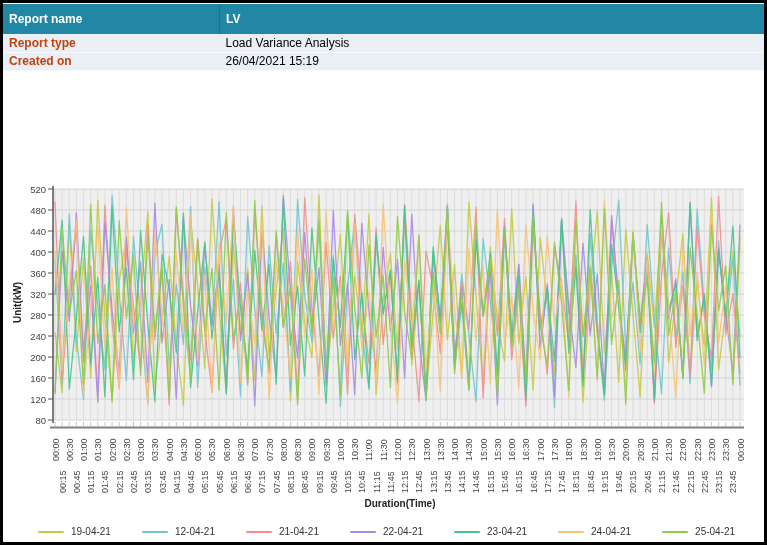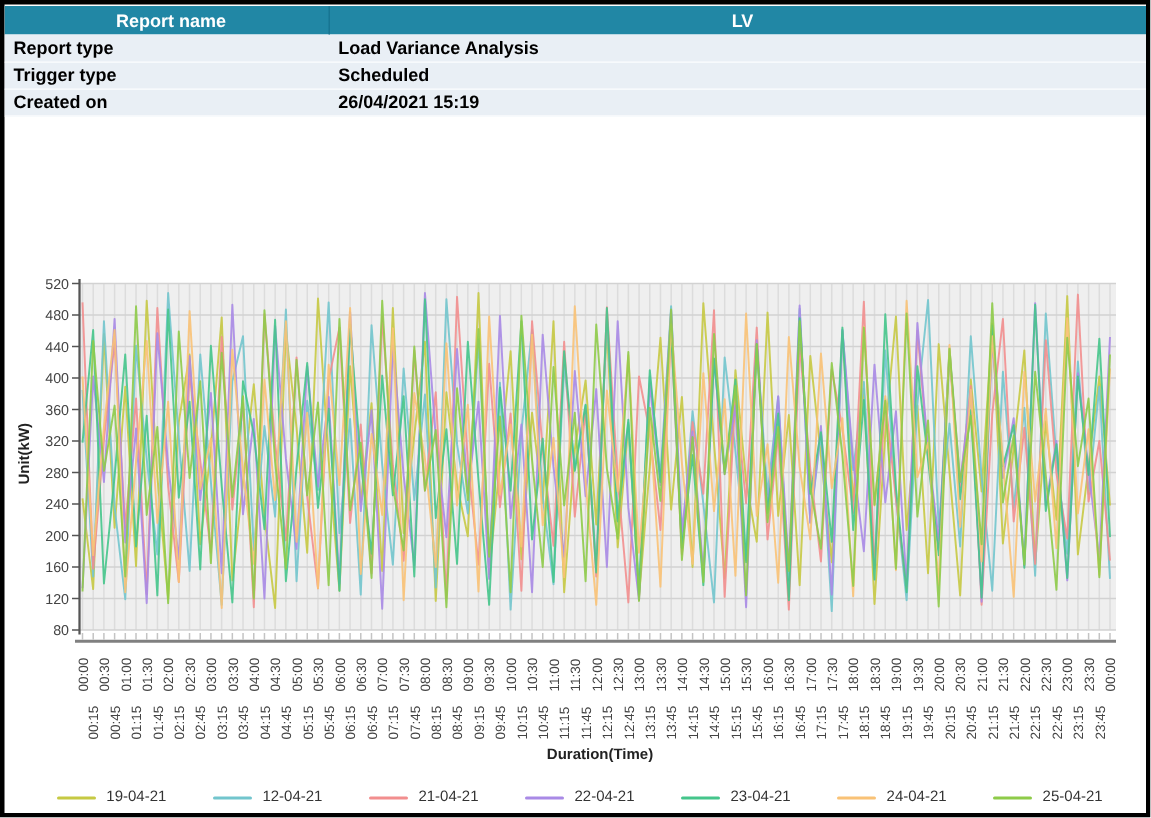--- a/index.html
+++ b/index.html
@@ -1,22 +1,22 @@
 <!DOCTYPE html>
 <html><head>
 <meta charset="utf-8">
 <style>
   html,body{margin:0;padding:0;background:#fff;font-family:"Liberation Sans",sans-serif;}
   .page{position:relative;width:767px;height:545px;box-sizing:border-box;border:3px solid #000;background:#fff;overflow:hidden;}
   
   .report-table{position:absolute;left:0;top:1px;width:761px;border-collapse:collapse;font-size:12px;table-layout:fixed;}
-  .report-table td{padding:0 0 0 6px;vertical-align:middle;font-weight:bold;}
-  .report-table .col-label{width:210px;font-weight:bold;color:#000000;}
+  .report-table td{padding:0 0 0 6px;vertical-align:middle;}
+  .report-table .col-label{width:210px;font-weight:bold;color:#c2410c;}
   .report-table tr{height:18px;}
-  .report-table tr.hdr{height:19px;text-align:center;}
+  .report-table tr.hdr{height:30px;}
   .report-table tr.hdr td{background:#2187a5;color:#fff;font-weight:bold;}
   .report-table tr.hdr td.col-label{border-right:1px solid #177592;}
   .report-table tr.body-row td{background:#e9eff5;border-bottom:1px solid #f7fafc;}
   
   .chart-title{position:absolute;top:149px;left:52px;width:690px;text-align:center;
     font-family:"DejaVu Serif",serif;font-weight:bold;font-size:14px;color:#111;}
   .y-title{position:absolute;left:-26px;top:294px;width:80px;text-align:center;
     transform:rotate(-90deg);font-size:10px;font-weight:bold;color:#222;}
   .x-title{position:absolute;top:495px;left:52px;width:690px;text-align:center;
     font-size:10px;font-weight:bold;color:#222;}
@@ -33,24 +33,20 @@
 
   <table class="report-table">
     <tbody>
       <tr class="hdr">
         <td class="col-label">Report name</td>
         <td>LV</td>
       </tr>
       <tr class="body-row">
         <td class="col-label">Report type</td>
         <td>Load Variance Analysis</td>
-      </tr>
-      <tr class="body-row">
-        <td class="col-label">Trigger type</td>
-        <td>Scheduled</td>
       </tr>
       <tr class="body-row">
         <td class="col-label">Created on</td>
         <td>26/04/2021 15:19</td>
       </tr>
     </tbody>
   </table>
 
   <div class="y-title">Unit(kW)</div>
 

